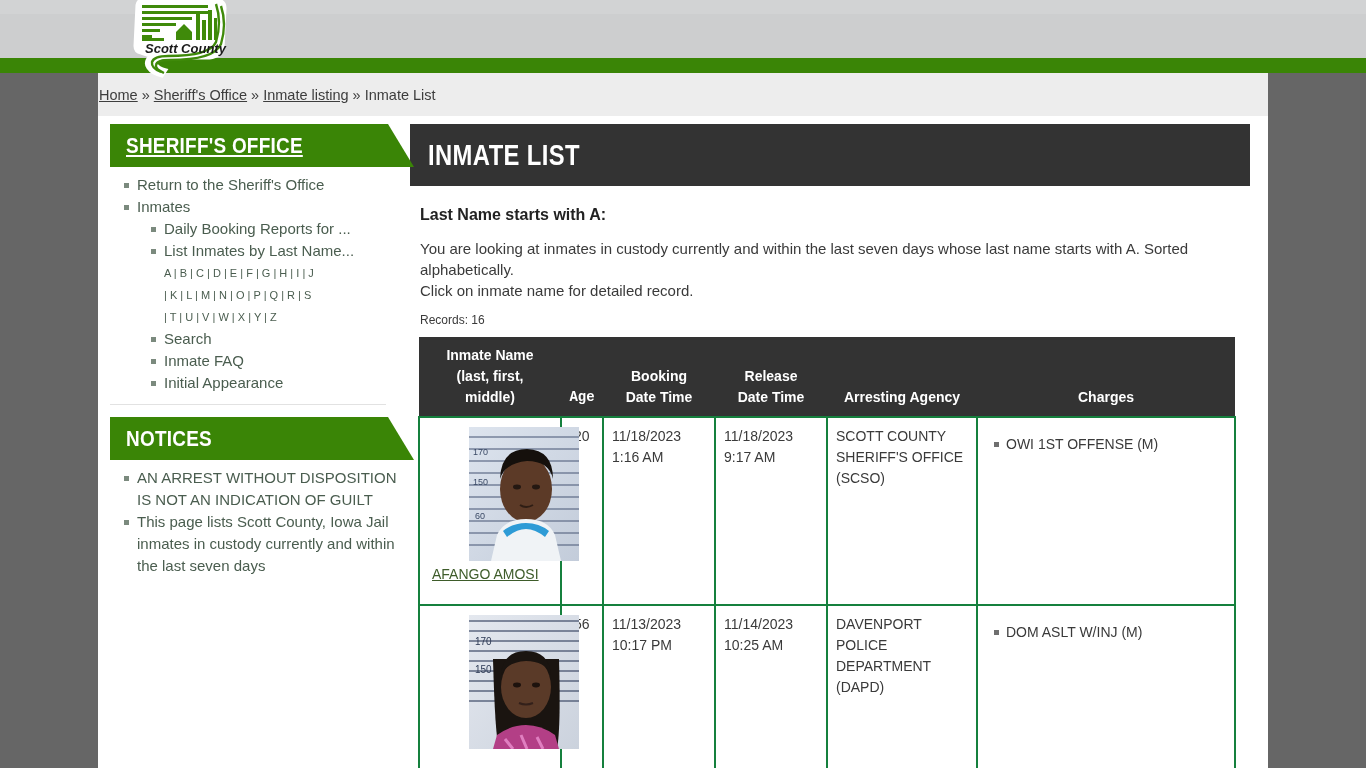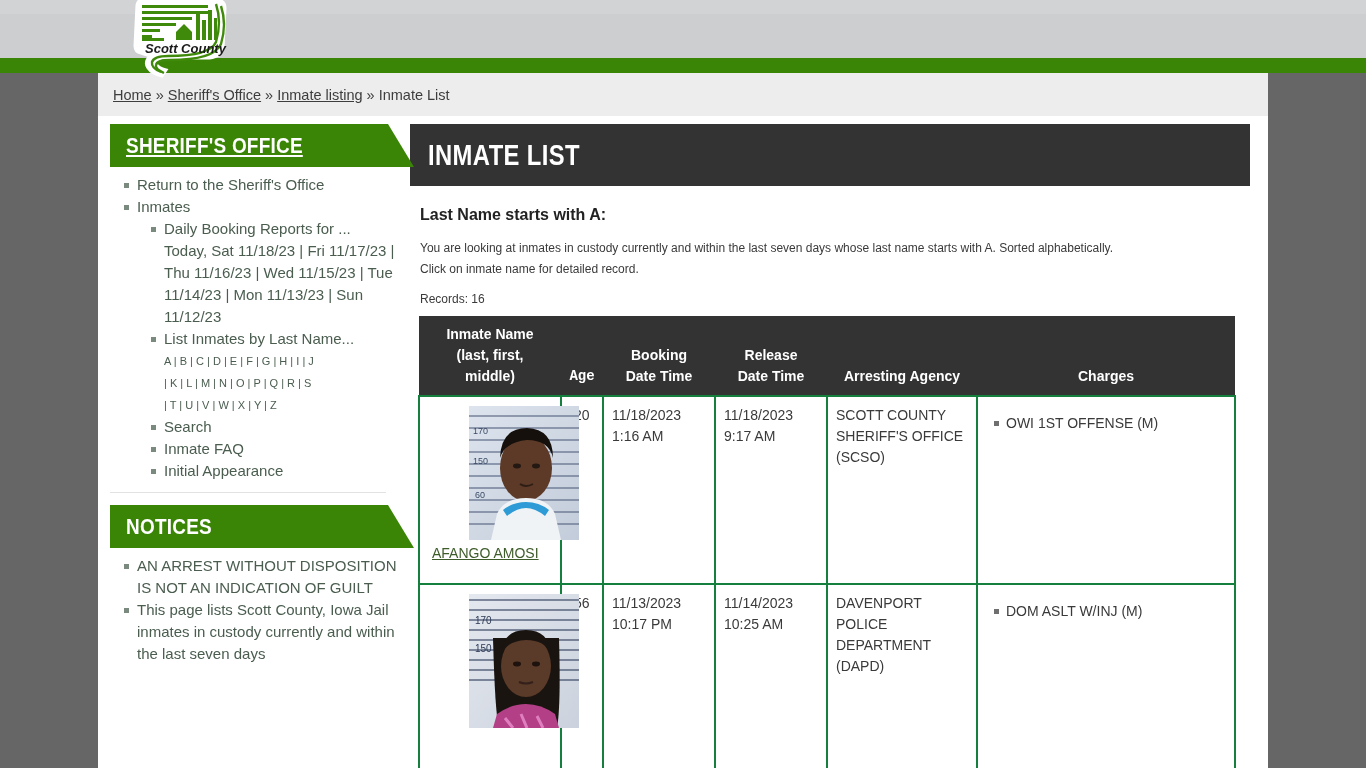--- a/index.html
+++ b/index.html
@@ -44,21 +44,21 @@
     position: absolute; left: 98px; top: 73px;
     width: 1170px; height: 695px;
     background: #ffffff;
   }
 
   
   .breadcrumb {
     height: 43px;
     background: #ededed;
     display: flex; align-items: center;
-    padding-left: 15px;
+    padding-left: 1px;
     font-size: 14.5px;
     color: #3d3d3d;
     white-space: nowrap;
   }
   .breadcrumb a {
     color: #3d3d3d;
     text-decoration: underline;
   }
   .breadcrumb .sep { margin: 0 4px; color: #3d3d3d; }
 
@@ -174,21 +174,21 @@
     transform: scaleX(0.82);
     transform-origin: left center;
   }
   .sub-head {
     font-size: 16px;
     font-weight: bold;
     color: #222222;
     margin: 0 0 14px 10px;
   }
   .intro {
-    font-size: 12px;
+    font-size: 15px;
     line-height: 21px;
     color: #3a3a3a;
     margin: 0 0 12px 10px;
     width: 818px;
   }
   .records {
     font-size: 12px;
     color: #3a3a3a;
     margin: 0 0 10px 10px;
   }
@@ -320,21 +320,20 @@
 
         <ul class="nav">
           <li class="plain">
             <a href="#">Return to the Sheriff's Office</a>
           </li>
           <li class="plain">
             <a href="#">Inmates</a>
             <ul class="sub">
               <li class="plain">
                 <a href="#">Daily Booking Reports for ...</a>
-                <div class="sub-text">Today, Sat 11/18/23 | Fri 11/17/23 | Thu 11/16/23 | Wed 11/15/23 | Tue 11/14/23 | Mon 11/13/23 | Sun 11/12/23</div>
               </li>
               <li class="plain">
                 <a href="#">List Inmates by Last Name...</a>
                 <div class="alpha">A | B | C | D | E | F | G | H | I | J</div>
                 <div class="alpha">| K | L | M | N | O | P | Q | R | S</div>
                 <div class="alpha">| T | U | V | W | X | Y | Z</div>
               </li>
               <li class="plain">
                 <a href="#">Search</a>
               </li>

